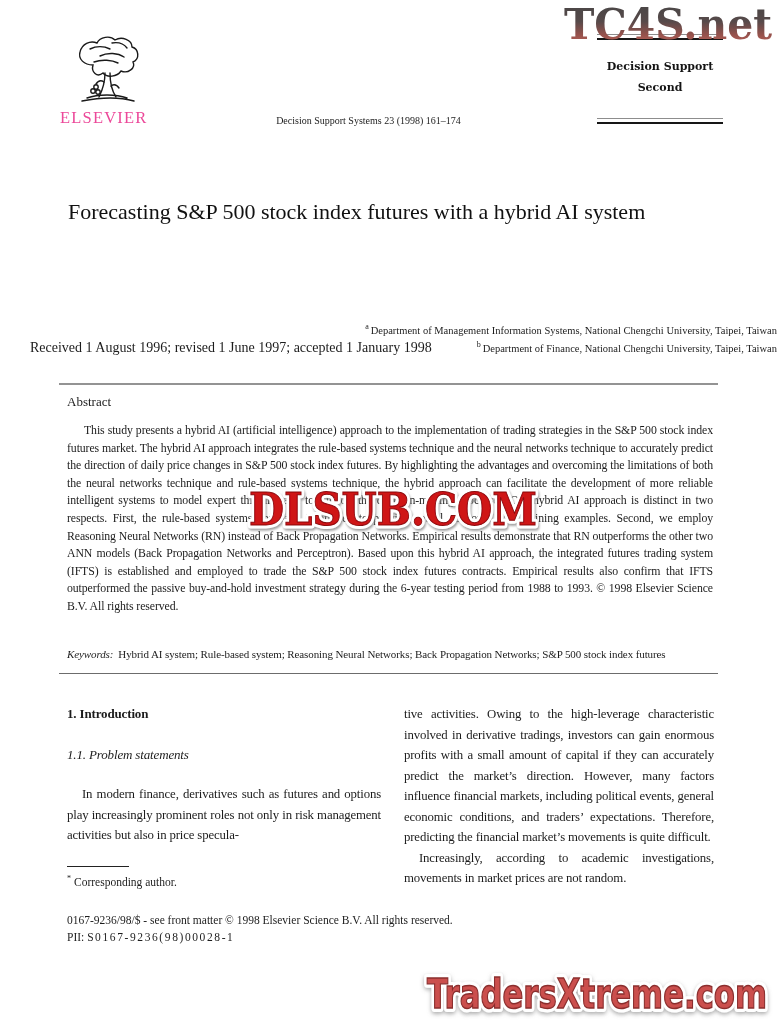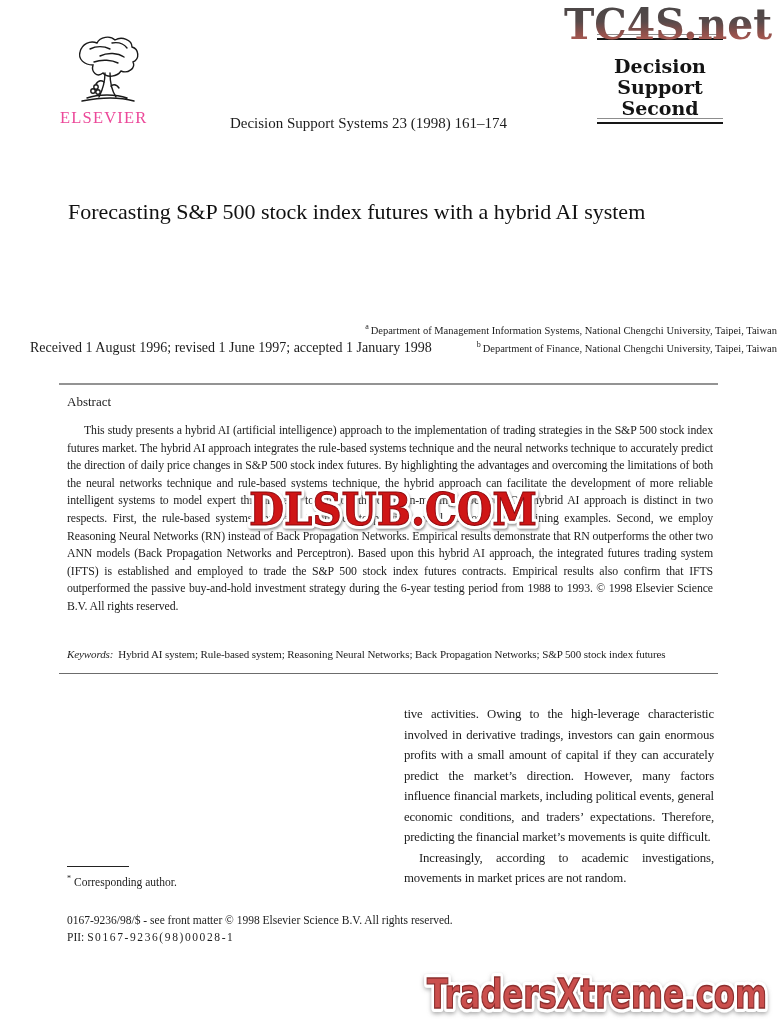--- a/index.html
+++ b/index.html
@@ -4,26 +4,26 @@
 <style>
   html,body{margin:0;padding:0;background:#e8e8e8;}
   #page{
     position:relative; width:777px; height:1024px; margin:0 auto;
     background:#ffffff; overflow:hidden;
     font-family:"Liberation Serif", serif; color:#1c1c1c;
   }
   .abs{position:absolute;}
   
   #elsevier-wordmark{left:60px; top:108px; width:100px; font-size:16.5px; letter-spacing:1.2px; color:#ec4899;}
-  #journal-ref{left:0; right:40px; top:115px; text-align:center; font-size:15px;}
+  #journal-ref{left:0; right:40px; top:115px; text-align:center; font-size:10px;}
   .double-rule{height:3px; border-top:1.5px solid #8d8d8d; border-bottom:2.5px solid #161616;}
   #jr-top{left:597px; top:34px; width:126px;}
   #jr-bottom{left:597px; top:118px; width:126px;}
   #journal-name{left:572px; top:56px; width:176px; text-align:center;
-    font-family:"DejaVu Serif", serif; font-weight:bold; font-size:19px; line-height:21px; color:#141414;}
+    font-family:"DejaVu Serif", serif; font-weight:bold; font-size:11px; line-height:21px; color:#141414;}
   
   #article-title{left:68px; top:196px; width:641px; text-align:left; font-size:22px; line-height:31px; color:#111;}
   #authors-line{left:0; right:0; top:271px; text-align:center; font-size:16px;}
   #authors-line sup{font-size:10px; margin-left:2px;}
   #affiliations{left:0; right:0; top:320px; text-align:right; font-size:10.5px; line-height:14px;}
   #affiliations sup{font-size:8px; margin-right:2px;}
   #received-line{left:0; right:0; top:340px; text-align:left; font-size:14px;margin-left:30px;}
   #abstract-rule{left:59px; top:383px; width:659px; height:2px; background:#939393;}
   #abstract-heading{left:67px; top:394px; font-size:13px; font-weight:normal;}
   #abstract-text{left:67px; top:422px; width:646px; font-size:11.8px; line-height:17.6px;
@@ -121,20 +121,25 @@
         <text x="150" y="45" text-anchor="middle" font-family="DejaVu Serif, serif" font-weight="900" font-size="45" fill="#cf1317" stroke="#8a0c0e" stroke-width="1" textLength="288" lengthAdjust="spacingAndGlyphs">DLSUB.COM</text>
       </g>
     </svg>
   </div>
 
   <div class="abs" id="keywords-line">
     <span class="kw-label">Keywords:</span><span>Hybrid AI system; Rule-based system; Reasoning Neural Networks; Back Propagation Networks; S&amp;P 500 stock index futures</span>
   </div>
   <div class="abs" id="keywords-rule"></div>
 
+  <div class="abs col" id="col-left">
+    <div id="intro-heading">1. Introduction</div>
+    <div id="problem-heading">1.1. Problem statements</div>
+    <p class="para">In modern finance, derivatives such as futures and options play increasingly prominent roles not only in risk management activities but also in price specula-</p>
+  </div>
 
   <div class="abs col" id="col-right">
     <p class="para no-indent">tive activities. Owing to the high-leverage characteristic involved in derivative tradings, investors can gain enormous profits with a small amount of capital if they can accurately predict the market’s direction. However, many factors influence financial markets, including political events, general economic conditions, and traders’ expectations. Therefore, predicting the financial market’s movements is quite difficult.</p>
     <p class="para">Increasingly, according to academic investigations, movements in market prices are not random.</p>
   </div>
 
   <div class="abs" id="footnote">
     <div id="footnote-rule"></div>
     <sup>*</sup><span>Corresponding author.</span>
   </div>

